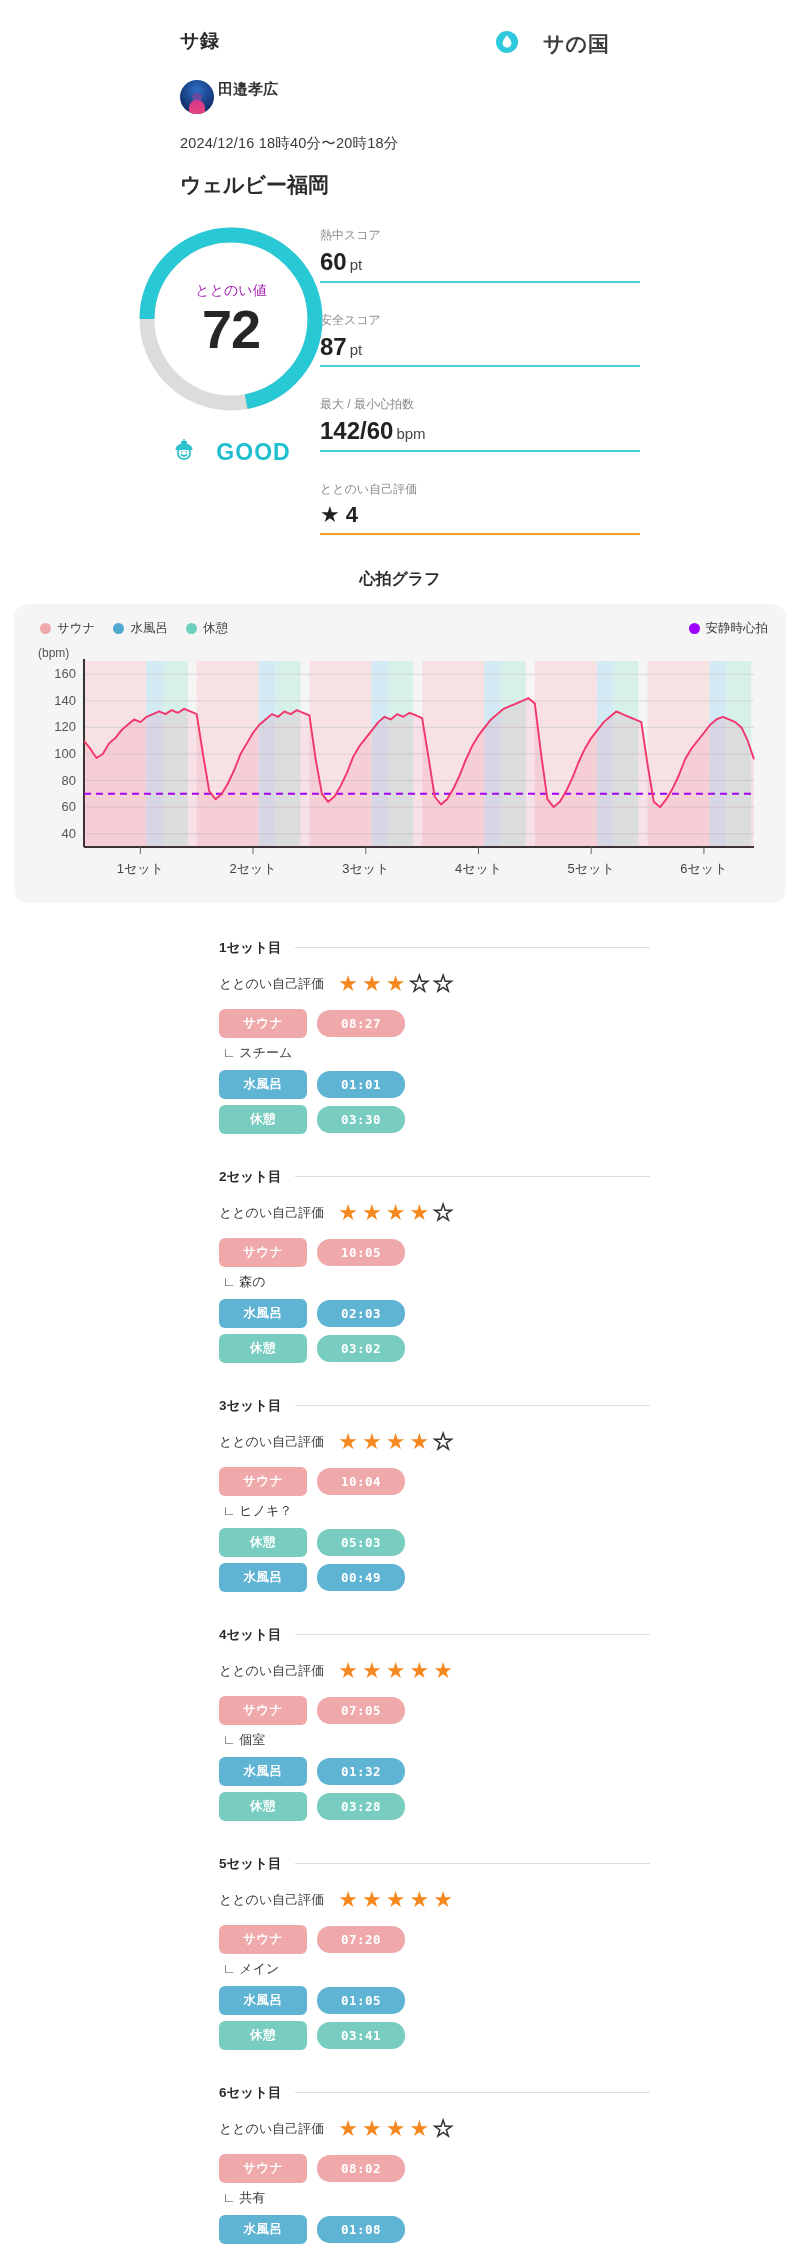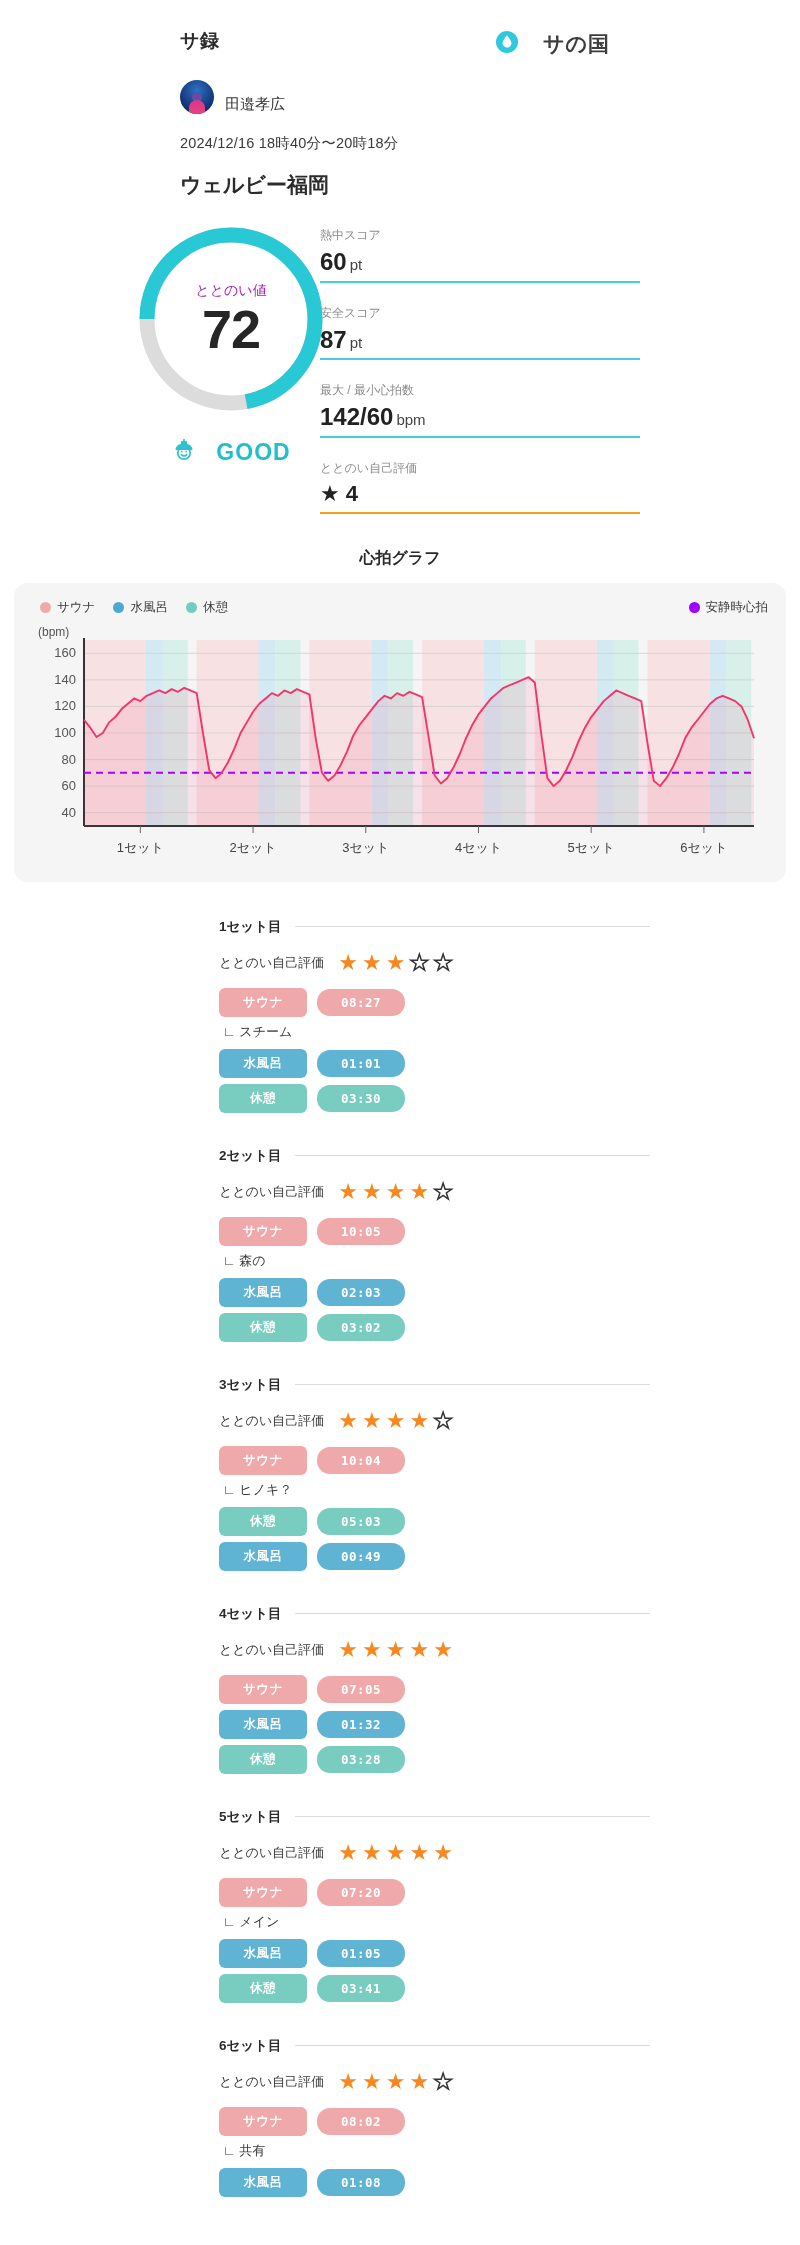--- a/index.html
+++ b/index.html
@@ -39,23 +39,24 @@
     font-size: 21px;
     font-weight: 700;
     color: #3d3d3d;
     letter-spacing: 1px;
     margin-left: 15px;
   }
 
   
   .user-row {
     display: flex;
-    align-items: flex-end;
-    gap: 11px;
+    align-items: flex-start;
+    gap: 4px;
     padding: 22px 0 0 180px;
+    font-weight: bold;
   }
   .avatar {
     width: 34px; height: 34px; border-radius: 50%;
     background: radial-gradient(circle at 50% 30%, #2e6fc4 0%, #15387a 60%, #0d2352 100%);
     position: relative; overflow: hidden; flex: 0 0 auto;
   }
   .avatar::after {
     content: "";
     position: absolute; left: 9px; bottom: 0;
     width: 16px; height: 14px; border-radius: 8px 8px 3px 3px;
@@ -117,21 +118,21 @@
   }
   .verdict-text {
     font-size: 23px; font-weight: 700; color: #1fbfcf; letter-spacing: 1px;
   }
 
   
   .stats-col {
     flex: 1;
     padding: 6px 160px 0 10px;
     display: flex; flex-direction: column;
-    gap: 22px;
+    gap: 29px;
   }
   .stat { border-bottom: 2px solid #45d0d8; padding-bottom: 5px; }
   .stat.accent-orange { border-bottom-color: #f6a01a; }
   .stat-label { font-size: 12px; color: #8b8b8b; margin-bottom: 4px; }
   .stat-value { font-size: 24px; font-weight: 700; color: #222; line-height: 1.15; }
   .stat-value .unit { font-size: 15px; font-weight: 400; color: #444; margin-left: 3px; }
   .stat-star { font-size: 22px; font-weight: 700; color: #222; }
 
   
   .chart-title {
@@ -440,20 +441,21 @@
             <span class="star">★</span>
             <span class="star">★</span>
             <span class="star">★</span>
             <span class="star">★</span>
           </span>
         </div>
         <div class="phase-row">
           <span class="pill sauna">サウナ</span>
           <span class="pill time sauna">07:05</span>
         </div>
+        <div class="sub-note">∟ 個室</div>
         <div class="phase-row">
           <span class="pill mizuburo">水風呂</span>
           <span class="pill time mizuburo">01:32</span>
         </div>
         <div class="phase-row">
           <span class="pill kyukei">休憩</span>
           <span class="pill time kyukei">03:28</span>
         </div>
       </div>
       <div class="set">

